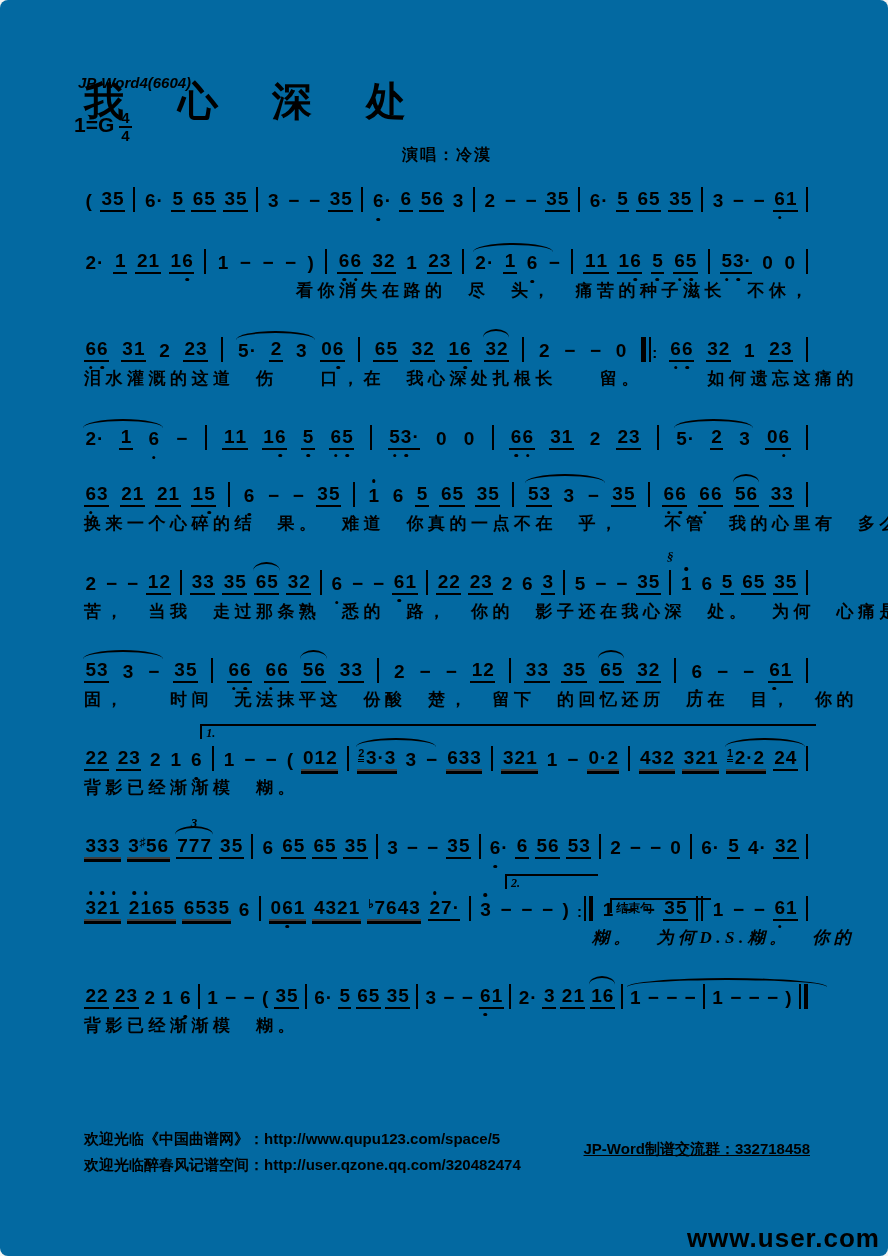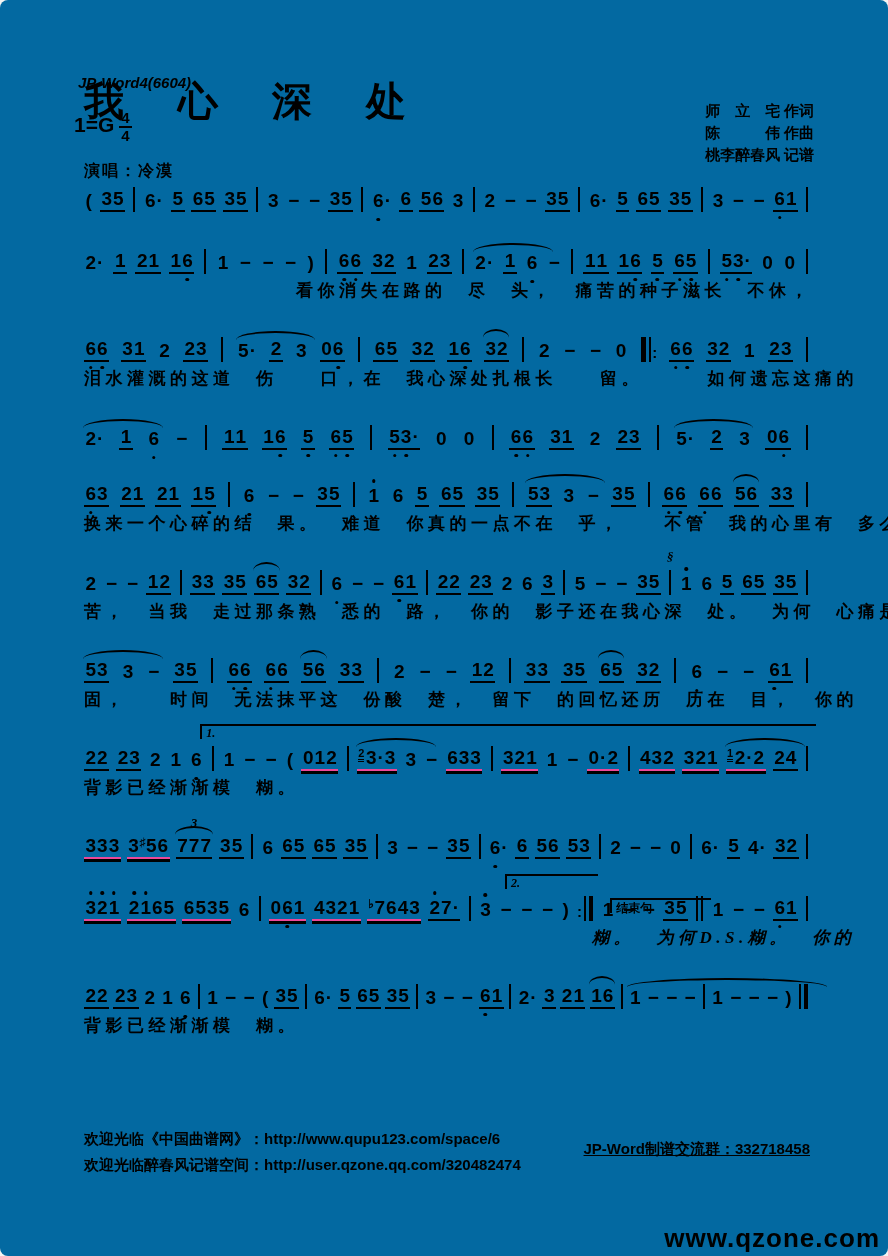--- a/index.html
+++ b/index.html
@@ -3,34 +3,34 @@
 <meta charset="utf-8">
 <style>
   html,body{margin:0;padding:0;background:#f4f4f2;}
   .page{position:relative;width:888px;height:1256px;background:#0369a1;overflow:hidden;
         font-family:"Liberation Sans",sans-serif;color:#000;border-radius:8px;}
   .inner{padding:62px 78px 0 84px;}
   
   .hdr{position:relative;height:118px;}
   .software{position:absolute;left:-6px;top:12px;font:bold italic 15px "Liberation Sans",sans-serif;}
   .title{font:bold 40px "Liberation Serif",serif;letter-spacing:22px;padding-top:12px;}
-  .singer{text-align:left;font:bold 16px "Liberation Serif",serif;margin-top:32px;letter-spacing:2px;}
+  .singer{text-align:center;font:bold 16px "Liberation Serif",serif;margin-top:16px;letter-spacing:2px;}
   .credits{position:absolute;right:-4px;top:38px;font:bold 15px "Liberation Serif",serif;line-height:22px;text-align:left;}
   .keyrow{position:absolute;left:-10px;top:48px;font:bold 21px "Liberation Sans",sans-serif;}
   .frac{display:inline-block;vertical-align:middle;text-align:center;font:bold 15px "Liberation Sans",sans-serif;line-height:1.05;margin-left:5px;}
   .frac .num{display:block;border-bottom:2px solid #000;padding:0 2px;}
   .frac .den{display:block;padding:0 2px;}
   
   .system{margin-bottom:25px;}
   .system.no-ly{margin-bottom:30px;}
   .sysline{position:relative;}
   .notes-row{display:flex;justify-content:space-between;align-items:flex-end;height:32px;}
   .tok{position:relative;font:bold 19px "Liberation Sans",sans-serif;white-space:nowrap;padding:0 1px;}
   .tok.u1{border-bottom:2px solid #000;}
-  .tok.u2{border-bottom:2px solid #ec4899;box-shadow:0 3px 0 #000;}
+  .tok.u2{border-bottom:2px solid #404040;box-shadow:0 3px 0 #000;}
   .ch{position:relative;display:inline-block;padding:0 0.5px;}
   .ch.acc{font-size:12px;vertical-align:6px;padding:0;}
   .dot-a{position:absolute;top:-6px;left:50%;transform:translateX(-50%);width:3.5px;height:3.5px;border-radius:50%;background:#000;}
   .dot-b{position:absolute;bottom:-9px;left:50%;transform:translateX(-50%);width:3.5px;height:3.5px;border-radius:50%;background:#000;}
   .arc{position:absolute;top:-9px;left:-1px;height:7px;border-top:2px solid #000;
        border-radius:50% 50% 0 0 / 100% 100% 0 0;}
   .sup{position:absolute;top:-20px;left:50%;transform:translateX(-50%);font:bold italic 13px "Liberation Serif",serif;}
   .grace{font-size:11px;position:relative;top:-7px;border-bottom:3px double #000;margin-right:1px;}
   .bar{display:flex;align-items:flex-end;position:relative;height:26px;}
   .bar .bl{display:inline-block;width:2px;height:25px;background:#000;margin:0 1.5px;}
@@ -52,25 +52,20 @@
 <div class="page">
   <div class="inner">
 
     <div class="hdr">
       <div class="software">JP-Word4(6604)</div>
       <div class="title">我 心 深 处</div>
       <div class="singer">演唱：冷漠</div>
       <div class="keyrow">
         <span>1=G</span><span class="frac"><span class="num">4</span><span class="den">4</span></span>
       </div>
-      <div class="credits">
-        <div>师　立　宅 作词</div>
-        <div>陈　　　伟 作曲</div>
-        <div>桃李醉春风 记谱</div>
-      </div>
     </div>
 
     <div id="score">
         <div class="system no-ly">
           <div class="sysline">
             <div class="notes-row">
               <span class="tok"><span class="ch">(</span></span>
               <span class="tok u1"><span class="ch">3</span><span class="ch">5</span></span>
               <span class="bar">
                 <i class="bl"></i>
@@ -589,19 +584,19 @@
               </span>
             </div>
           </div>
           <div class="lyrics">背影已经渐渐模　糊。</div>
         </div>
       </div>
   </div>
 
   <div class="footer">
     <div class="f-left">
-      <div>欢迎光临《中国曲谱网》：http://www.qupu123.com/space/6</div>
+      <div>欢迎光临《中国曲谱网》：http://www.qupu123.com/space/5</div>
       <div>欢迎光临醉春风记谱空间：http://user.qzone.qq.com/320482474</div>
     </div>
     <div class="f-right">JP-Word制谱交流群：332718458</div>
   </div>
-  <div class="watermark">www.qzone.com</div>
+  <div class="watermark">www.user.com</div>
 </div>
 
 </body></html>

